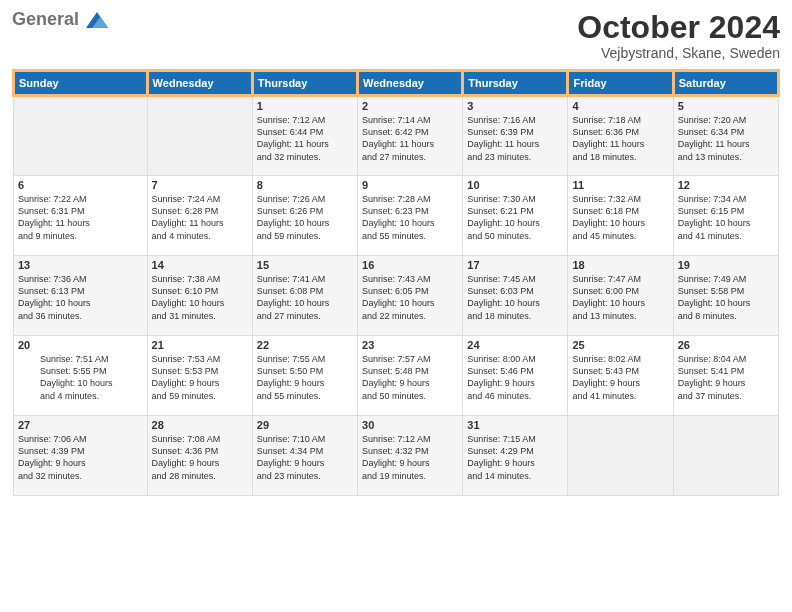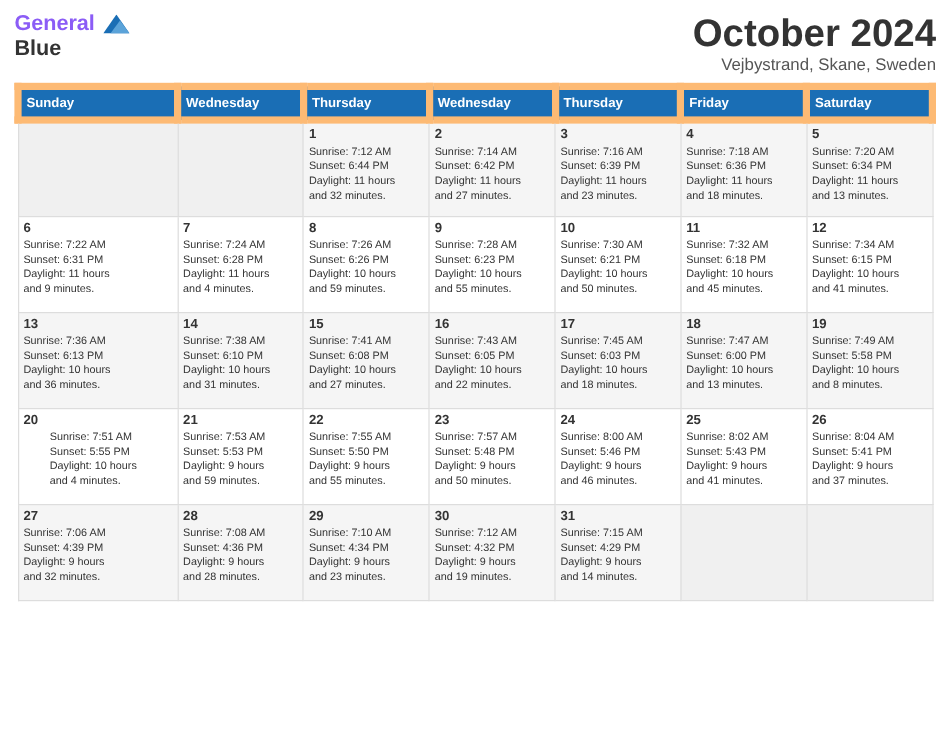--- a/index.html
+++ b/index.html
@@ -44,21 +44,21 @@
     }
     thead tr {
       background-color: #1a6eb5;
       color: #fff;
     }
     thead th {
       padding: 5px 4px;
       text-align: left;
       font-size: 11px;
       font-weight: bold;
-      border: 6px solid #fdba74;
+      border: 3px solid #fdba74;
     }
     tbody tr {
       background: #fff;
     }
     tbody tr:nth-child(odd) {
       background: #f5f5f5;
     }
     tbody td {
       padding: 3px 4px;
       vertical-align: top;
@@ -85,28 +85,27 @@
   </style>
 </head>
 <body>
 
 <div class="container">
   <div class="header">
     <div class="logo">
       <div>
         <div style="display:flex;align-items:center;">
           <div style="font-size:18px;font-weight:bold;color:#333;line-height:1.1;">
-            <span style="color:#8b5cf6;">General</span>
+            <span style="color:#737373;">General</span>
             <svg width="22" height="16" viewBox="0 0 22 16" style="display:inline-block;margin-left:2px;vertical-align:middle;">
               <polygon points="0,16 11,0 22,16" fill="#1a6eb5"></polygon>
               <polygon points="6,16 14,5 22,16" fill="#5ba3d9"></polygon>
             </svg>
           </div>
         </div>
-        <div style="font-size:18px;font-weight:bold;color:#333;">Blue</div>
       </div>
     </div>
     <div class="title-block">
       <div class="month-title">October 2024</div>
       <div class="location">Vejbystrand, Skane, Sweden</div>
     </div>
   </div>
 
   <table>
     <thead>

